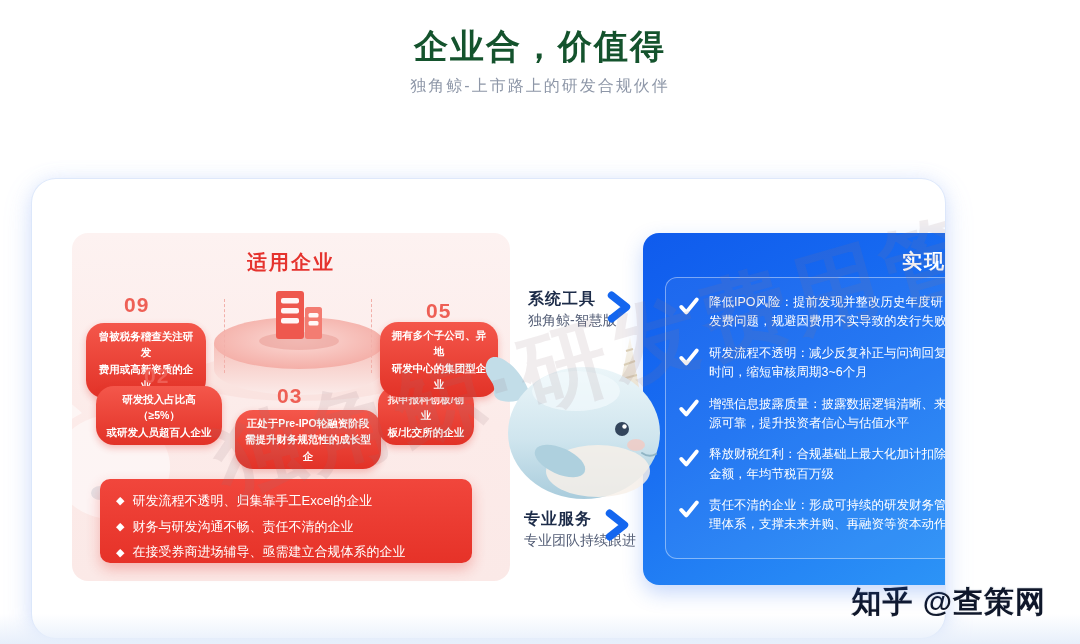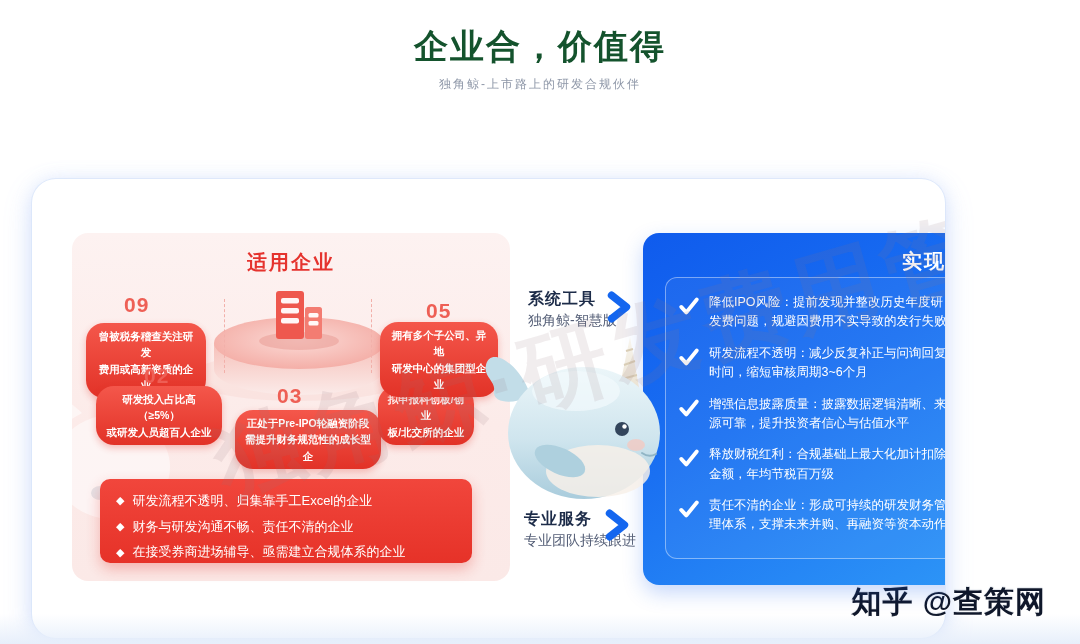--- a/index.html
+++ b/index.html
@@ -9,21 +9,21 @@
     background:#ffffff; overflow:hidden; position:relative;
   }
   .page { position:absolute; inset:0; }
   .bottom-fade { position:absolute; left:0; right:0; bottom:0; height:30px;
     background:linear-gradient(180deg, rgba(232,240,251,0) 0%, #e7effb 100%); }
 
   
   .page-title { position:absolute; top:24px; left:0; width:100%;
     text-align:center; font-size:34px; font-weight:800; color:#14532d; letter-spacing:2px; }
   .page-subtitle { position:absolute; top:76px; left:0; width:100%;
-    text-align:center; font-size:12px; color:#8e97a8; letter-spacing:2px; }
+    text-align:center; font-size:16px; color:#8e97a8; letter-spacing:2px; }
 
   
   .card { position:absolute; left:32px; top:143px; width:913px; height:459px;
     background:#ffffff; border-radius:24px; overflow:hidden;
     box-shadow:0 0 0 1px rgba(215,228,250,.7), 0 10px 28px rgba(130,165,240,.28), 0 0 18px rgba(150,180,250,.20);margin-top:36px; }
 
   .diag-watermark { position:absolute; left:185px; top:228px; width:1400px;
     font-size:88px; font-weight:800; letter-spacing:6px; white-space:nowrap;
     color:rgba(150,115,120,.13); transform:rotate(-16deg); transform-origin:0 50%;
     pointer-events:none; z-index:9; }

